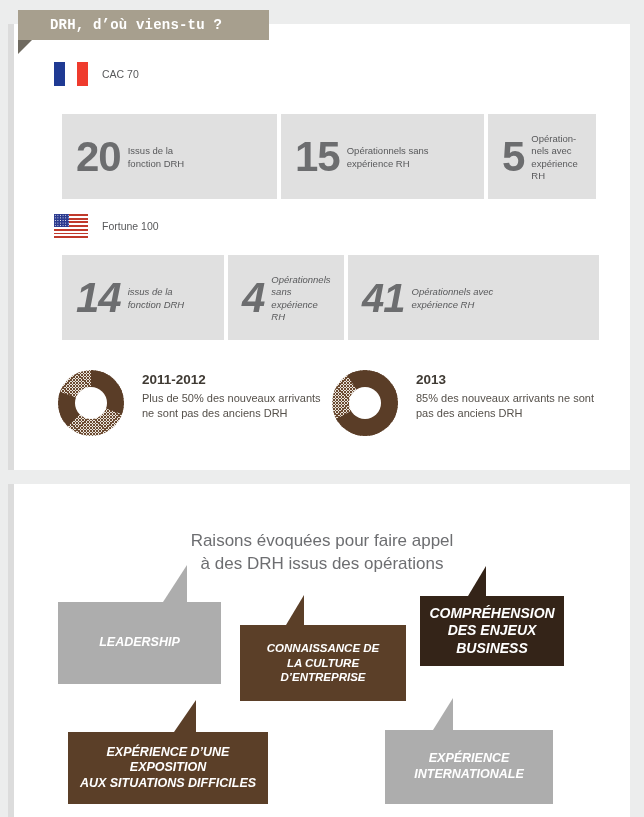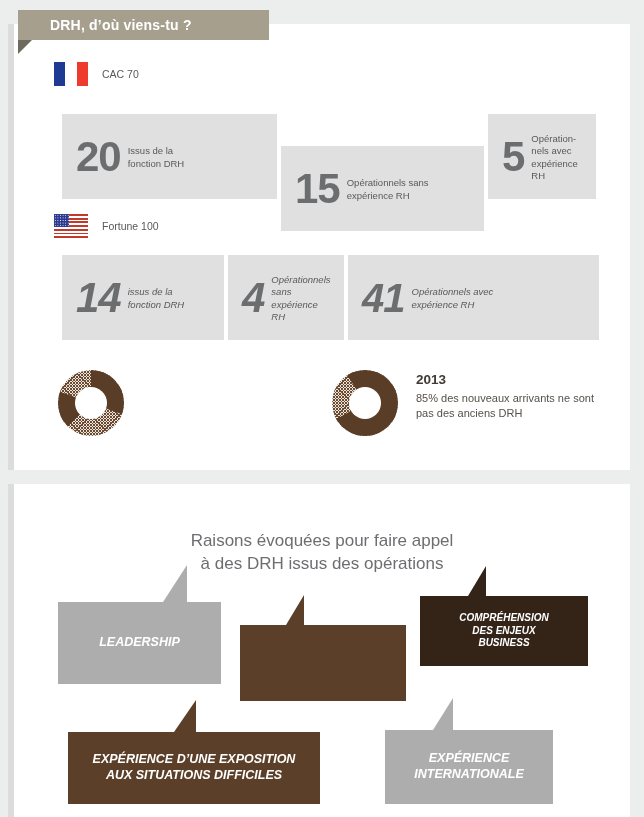--- a/index.html
+++ b/index.html
@@ -13,20 +13,21 @@
 
   
   #header-ribbon {
     position: absolute;
     left: 18px; top: 10px;
     width: 251px; height: 30px;
     background: #a79f8e;
     display: flex; align-items: center;
     padding-left: 32px;
     z-index: 5;
+    font-family: Liberation Mono, monospace;
   }
   #header-title {
     color: #ffffff;
     font-size: 14px;
     font-weight: bold;
     letter-spacing: .2px;
     white-space: nowrap;
   }
   #ribbon-fold {
     position: absolute;
@@ -112,21 +113,21 @@
     font-size: 9.5px;
     color: #58595b;
     line-height: 1.27;
     margin-left: 7px;
     align-self: center;
     padding-top: 2px;
   }
 
   
   #cac-box-0 { width: 215px; }
-  #cac-box-1 { width: 203px; margin-top: 32px; }
+  #cac-box-1 { width: 203px; }
   #cac-box-2 { width: 108px; }
   #ftn-box-0 { width: 162px; }
   #ftn-box-1 { width: 116px; }
   #ftn-box-2 { width: 251px; }
   #ftn-box-2 .stat-num { font-size: 40px; }
 
   
   .donut-block { position: absolute; display: flex; align-items: flex-start; }
   #donut-block-0 { left: 58px;  top: 370px; }
   #donut-block-1 { left: 332px; top: 370px; }
@@ -224,30 +225,30 @@
   #bubble-culture {
     left: 240px; top: 625px; width: 166px; height: 76px; font-size: 11.5px;
   }
   #bubble-culture .tail {
     left: 46px;
     border-left: 18px solid transparent;
     border-bottom: 30px solid #5b3f28;
   }
 
   #bubble-business {
-    left: 420px; top: 596px; width: 168px; height: 70px; font-size: 10px;
+    left: 420px; top: 596px; width: 144px; height: 70px; font-size: 14px;
   }
   #bubble-business .tail {
     left: 48px;
     border-left: 18px solid transparent;
     border-bottom: 30px solid #342418;
   }
 
   #bubble-difficiles {
-    left: 68px; top: 732px; width: 252px; height: 72px; font-size: 12.5px;
+    left: 68px; top: 732px; width: 200px; height: 72px; font-size: 12.5px;
   }
   #bubble-difficiles .tail {
     left: 106px;
     border-left: 22px solid transparent;
     border-bottom: 32px solid #5b3f28;
   }
 
   #bubble-international {
     left: 385px; top: 730px; width: 168px; height: 74px; font-size: 12.5px;
   }
@@ -311,20 +312,24 @@
     <span class="stat-txt">Opérationnels avec<br>expérience RH</span>
   </div>
 </div>
 
 <div class="donut-block" id="donut-block-0">
   <div class="donut" id="donut-0">
     <span class="hatch-layer"></span>
     <span class="solid-layer"></span>
     <span class="hole"></span>
   </div>
+  <div class="donut-text">
+    <div class="donut-year">2011-2012</div>
+    <div class="donut-desc">Plus de 50% des nouveaux arrivants ne sont pas des anciens DRH</div>
+  </div>
 </div>
 
 <div class="donut-block" id="donut-block-1">
   <div class="donut" id="donut-1">
     <span class="hatch-layer"></span>
     <span class="solid-layer"></span>
     <span class="hole"></span>
   </div>
   <div class="donut-text">
     <div class="donut-year">2013</div>
@@ -334,20 +339,21 @@
 
 <div id="reasons-heading">Raisons évoquées pour faire appel<br>à des DRH issus des opérations</div>
 
 <div class="bubble gray" id="bubble-leadership">
   <span class="tail"></span>
   <span>LEADERSHIP</span>
 </div>
 
 <div class="bubble brown" id="bubble-culture">
   <span class="tail"></span>
+  <span>CONNAISSANCE DE<br>LA CULTURE<br>D’ENTREPRISE</span>
 </div>
 
 <div class="bubble dark" id="bubble-business">
   <span class="tail"></span>
   <span>COMPRÉHENSION<br>DES ENJEUX<br>BUSINESS</span>
 </div>
 
 <div class="bubble brown" id="bubble-difficiles">
   <span class="tail"></span>
   <span>EXPÉRIENCE D’UNE EXPOSITION<br>AUX SITUATIONS DIFFICILES</span>

